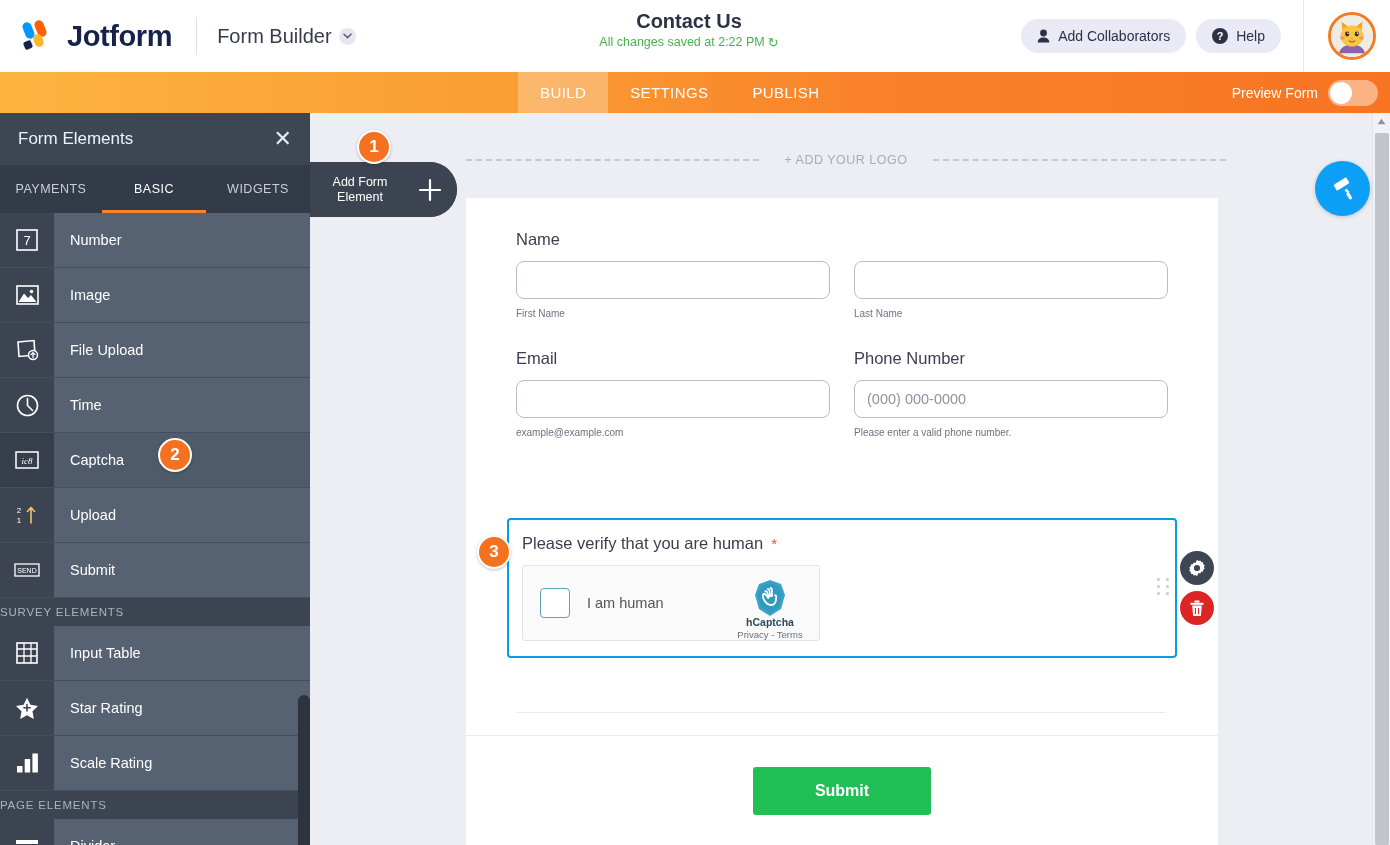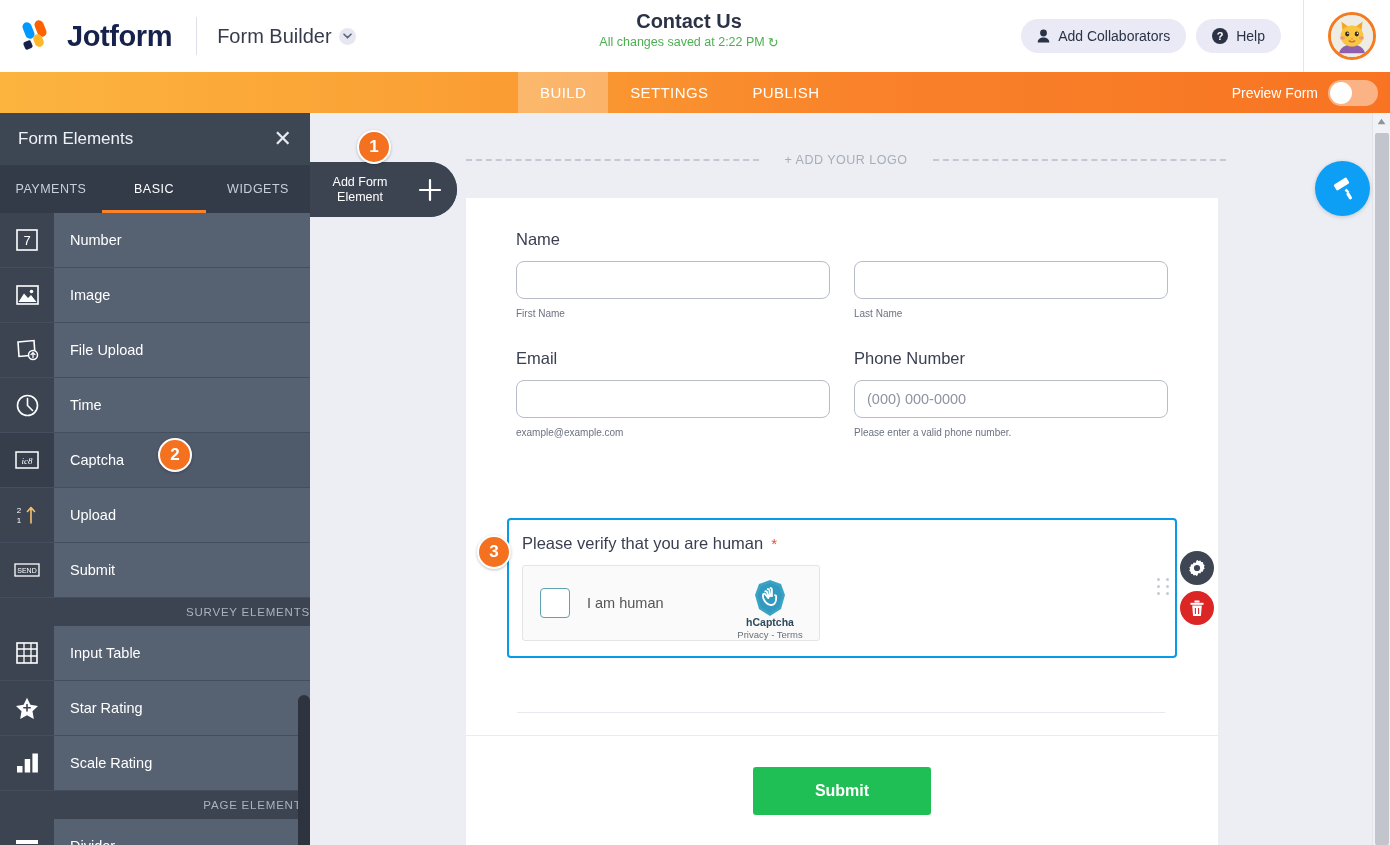--- a/index.html
+++ b/index.html
@@ -132,21 +132,21 @@
     display: flex; align-items: center; justify-content: center;
   }
   .el-label {
     flex: 1; background: #566172; display: flex; align-items: center;
     padding-left: 16px; font-size: 14.5px; color: #ffffff;
   }
   .el-row.hover .el-label { background: #4f5a6b; }
   .el-row.hover .el-ico { background: #363e4c; }
   .group-head {
     height: 28px; background: #3c4452; display: flex; align-items: center;
-    justify-content: flex-end; font-size: 11.5px; letter-spacing: 0.8px;
+    justify-content: flex-start; font-size: 11.5px; letter-spacing: 0.8px;
     color: #aab2c0;
   }
   .sb-scroll {
     position: absolute; right: 0; top: 0; width: 12px; height: 632px;
     background: transparent;
   }
   .sb-thumb {
     position: absolute; right: 0; top: 482px; width: 12px; height: 250px;
     background: #2d3440; border-radius: 6px;
   }

